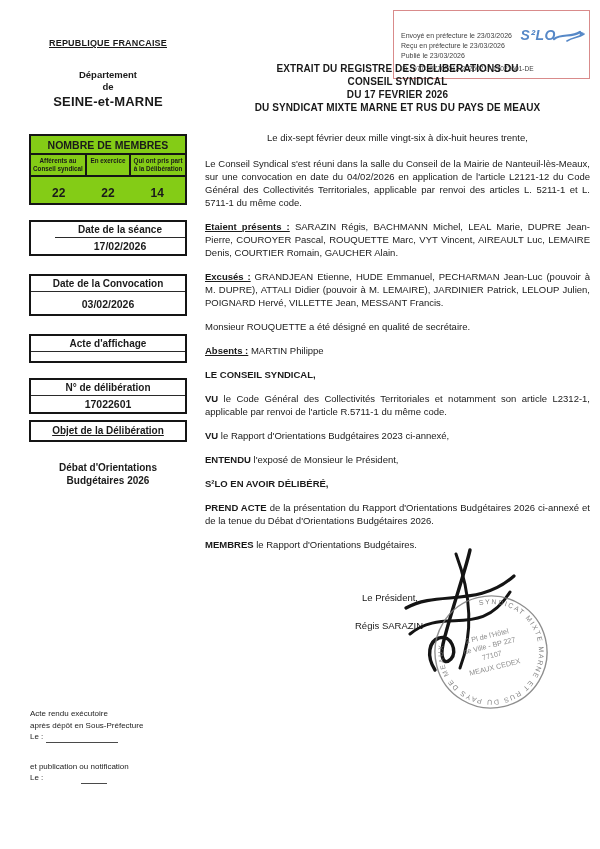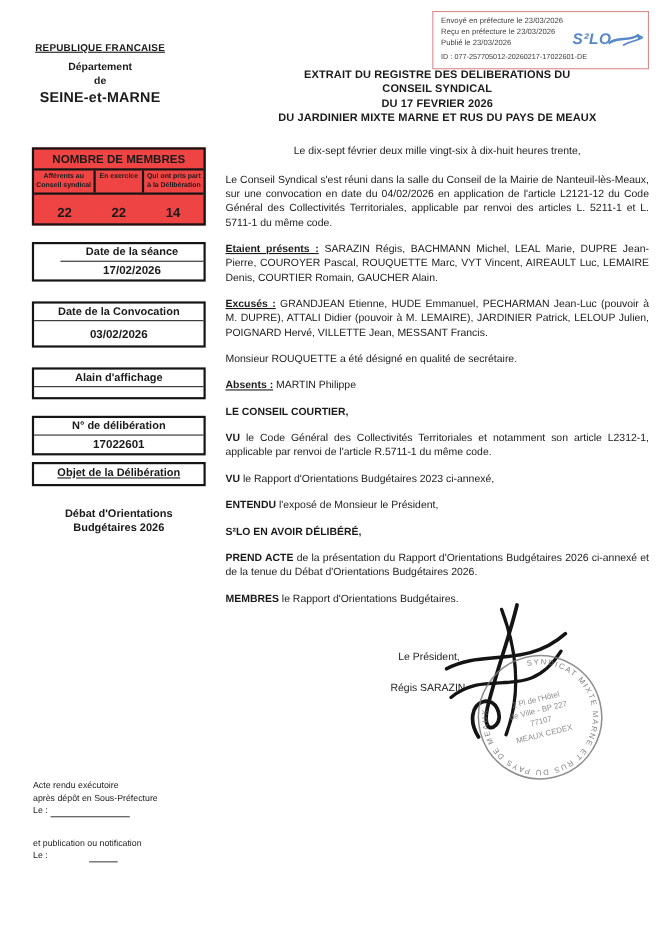--- a/index.html
+++ b/index.html
@@ -4,38 +4,38 @@
 <style>
   html,body{margin:0;padding:0;background:#ffffff;}
   .page{
     position:relative;width:600px;height:849px;background:#ffffff;
     font-family:"Liberation Sans", sans-serif;color:#1a1a1a;overflow:hidden;
   }
 
   
   .pref-stamp{
     position:absolute;left:393px;top:10px;width:197px;box-sizing:border-box;
-    border:1px solid #d98b8b;padding:4px 7px 4px;color:#3f3f3f;
+    border:1px solid #d98b8b;padding:20px 7px 4px;color:#3f3f3f;
   }
   .pref-stamp .l{font-size:7px;line-height:10px;white-space:nowrap;}
   .pref-stamp .id{font-size:6.6px;margin-top:3px;}
   .slow-logo{
     position:absolute;right:4px;top:17px;color:#5688c7;font-style:italic;
     font-weight:bold;font-size:14px;line-height:14px;letter-spacing:0.5px;
   }
   .slow-logo svg{vertical-align:middle;margin-left:-3px;}
 
   
-  .left-head{position:absolute;left:11px;top:38px;width:160px;text-align:center;}
+  .left-head{position:absolute;left:28px;top:38px;width:160px;text-align:center;}
   .republic{font-weight:bold;font-size:9px;text-decoration:underline;letter-spacing:.2px;}
-  .dept{margin-top:8px;font-weight:bold;font-size:9.5px;line-height:12px;}
+  .dept{margin-top:21px;font-weight:bold;font-size:9.5px;line-height:12px;}
   .dept-name{font-weight:bold;font-size:13px;margin-top:1px;letter-spacing:.2px;}
 
   
-  .members{position:absolute;left:29px;top:134px;width:158px;box-sizing:border-box;border:2px solid #151515;background:#ef4444;}
+  .members{position:absolute;left:29px;top:134px;width:158px;box-sizing:border-box;border:2px solid #151515;background:#84cc16;}
   .members-title{font-weight:bold;font-size:10.5px;text-align:center;padding:3px 0 2px;border-bottom:2px solid #151515;}
   .members-cols{display:flex;border-bottom:2px solid #151515;}
   .mcol{font-size:6.3px;font-weight:bold;text-align:center;padding:2px 1px 3px;line-height:7.5px;box-sizing:border-box;}
   .mcol.c1{flex:1.08;} .mcol.c2{flex:.84;} .mcol.c3{flex:1.08;}
   .mcol + .mcol{border-left:2px solid #151515;}
   .members-vals{display:flex;}
   .mval{text-align:center;font-weight:bold;font-size:12px;padding:9px 0 3px;}
   .mval.c1{flex:1.08;} .mval.c2{flex:.84;} .mval.c3{flex:1.08;}
 
   
@@ -110,48 +110,48 @@
 
   <div class="ibox" style="top:220px;padding-left:24px;">
     <div class="lab">Date de la séance</div>
     <div class="val">17/02/2026</div>
   </div>
   <div class="ibox b2" style="top:274px;">
     <div class="lab">Date de la Convocation</div>
     <div class="val">03/02/2026</div>
   </div>
   <div class="ibox b3" style="top:334px;">
-    <div class="lab">Alain d'affichage</div>
+    <div class="lab">Acte d'affichage</div>
     <div class="val"></div>
   </div>
   <div class="ibox" style="top:378px;">
     <div class="lab">N° de délibération</div>
     <div class="val">17022601</div>
   </div>
   <div class="ibox single" style="top:420px;">
     <div class="lab">Objet de la Délibération</div>
   </div>
 
   <div class="objet-text">Débat d'Orientations Budgétaires 2026</div>
 
   <div class="title-block">
     <div>EXTRAIT DU REGISTRE DES DELIBERATIONS DU</div>
     <div>CONSEIL SYNDICAL</div>
     <div>DU 17 FEVRIER 2026</div>
-    <div>DU JARDINIER MIXTE MARNE ET RUS DU PAYS DE MEAUX</div>
+    <div>DU SYNDICAT MIXTE MARNE ET RUS DU PAYS DE MEAUX</div>
   </div>
 
   <div class="body-col">
     <p style="text-align:center;margin-bottom:13px;">Le dix-sept février deux mille vingt-six à dix-huit heures trente,</p>
     <p>Le Conseil Syndical s'est réuni dans la salle du Conseil de la Mairie de Nanteuil-lès-Meaux, sur une convocation en date du 04/02/2026 en application de l'article L2121-12 du Code Général des Collectivités Territoriales, applicable par renvoi des articles L. 5211-1 et L. 5711-1 du même code.</p>
     <p><span class="bu">Etaient présents :</span><span> SARAZIN Régis, BACHMANN Michel, LEAL Marie, DUPRE Jean-Pierre, COUROYER Pascal, ROUQUETTE Marc, VYT Vincent, AIREAULT Luc, LEMAIRE Denis, COURTIER Romain, GAUCHER Alain.</span></p>
     <p><span class="bu">Excusés :</span><span> GRANDJEAN Etienne, HUDE Emmanuel, PECHARMAN Jean-Luc (pouvoir à M. DUPRE), ATTALI Didier (pouvoir à M. LEMAIRE), JARDINIER Patrick, LELOUP Julien, POIGNARD Hervé, VILLETTE Jean, MESSANT Francis.</span></p>
     <p>Monsieur ROUQUETTE a été désigné en qualité de secrétaire.</p>
     <p><span class="bu">Absents :</span><span> MARTIN Philippe</span></p>
-    <p class="b">LE CONSEIL COURTIER,</p>
+    <p class="b">LE CONSEIL SYNDICAL,</p>
     <p><span class="b">VU</span><span> le Code Général des Collectivités Territoriales et notamment son article L2312-1, applicable par renvoi de l'article R.5711-1 du même code.</span></p>
     <p><span class="b">VU</span><span> le Rapport d'Orientations Budgétaires 2023 ci-annexé,</span></p>
     <p><span class="b">ENTENDU</span><span> l'exposé de Monsieur le Président,</span></p>
     <p class="b">S²LO EN AVOIR DÉLIBÉRÉ,</p>
     <p><span class="b">PREND ACTE</span><span> de la présentation du Rapport d'Orientations Budgétaires 2026 ci-annexé et de la tenue du Débat d'Orientations Budgétaires 2026.</span></p>
     <p><span class="b">MEMBRES</span><span> le Rapport d'Orientations Budgétaires.</span></p>
   </div>
 
   <div class="sig-role">Le Président,</div>
   <div class="sig-name">Régis SARAZIN</div>

